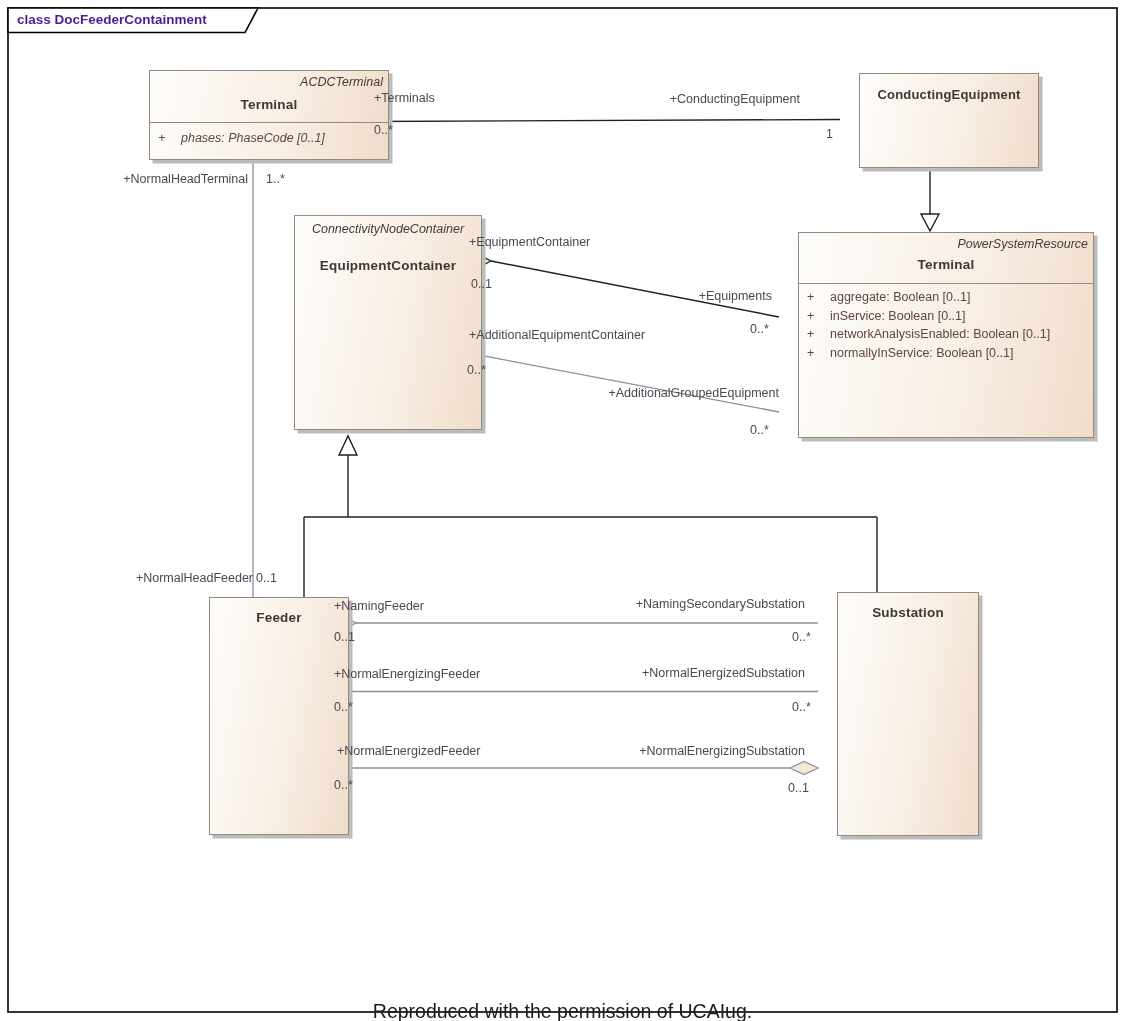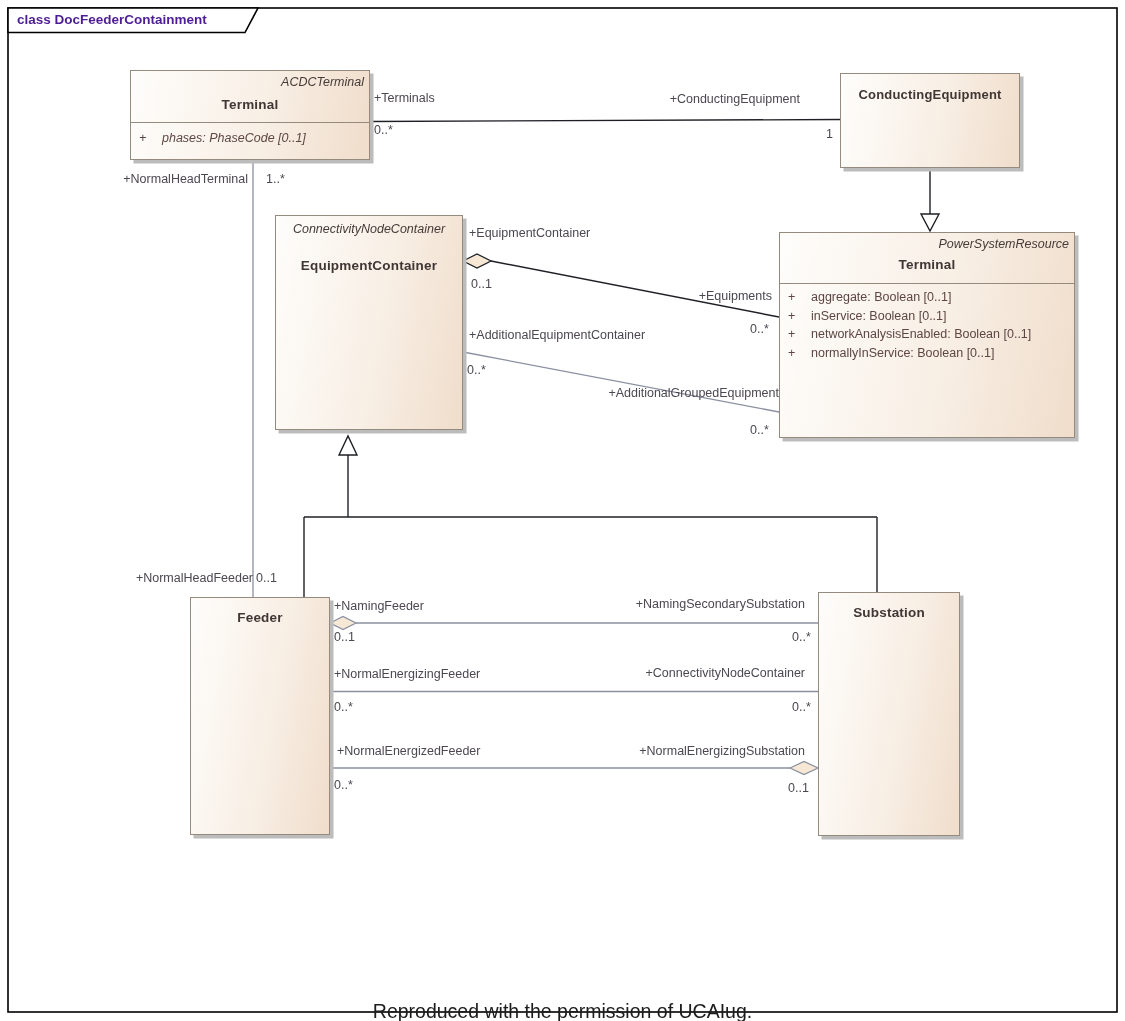--- a/index.html
+++ b/index.html
@@ -8,20 +8,21 @@
   #stage{position:absolute;left:0;top:0;width:1125px;height:1021px;}
   svg.layer{position:absolute;left:0;top:0;}
 
   .umlbox{
     position:absolute;
     background:linear-gradient(100deg,#fefdfb 0%,#f8efe5 55%,#f0ddcb 100%);
     border:1px solid #958a7e;
     box-shadow:3.5px 3.5px 0 #bcbcbc;
     box-sizing:border-box;
     color:#453b38;
+    margin-left:19px;
   }
   .stereo{
     font-style:italic;font-size:12.5px;color:#453b38;
     position:absolute;left:0;right:5px;text-align:right;top:4px;
     white-space:nowrap;
   }
   .stereo.centered{text-align:center;right:0;}
   .cname{
     position:absolute;left:0;right:0;text-align:center;
     font-weight:bold;font-size:13.5px;color:#403634;letter-spacing:.2px;
@@ -126,38 +127,38 @@
   <div class="lbl" style="left:374px;top:91px;">+Terminals</div>
   <div class="lbl" style="left:374px;top:123px;">0..*</div>
   <div class="lbl right" style="left:800px;top:92px;">+ConductingEquipment</div>
   <div class="lbl" style="left:826px;top:127px;">1</div>
 
   <div class="lbl right" style="left:248px;top:172px;">+NormalHeadTerminal</div>
   <div class="lbl" style="left:266px;top:172px;">1..*</div>
   <div class="lbl right" style="left:253px;top:571px;">+NormalHeadFeeder</div>
   <div class="lbl" style="left:256px;top:571px;">0..1</div>
 
-  <div class="lbl" style="left:469px;top:226px;">+EquipmentContainer</div>
+  <div class="lbl" style="left:469px;top:235px;">+EquipmentContainer</div>
   <div class="lbl" style="left:471px;top:277px;">0..1</div>
   <div class="lbl right" style="left:772px;top:289px;">+Equipments</div>
   <div class="lbl" style="left:750px;top:322px;">0..*</div>
 
   <div class="lbl" style="left:469px;top:328px;">+AdditionalEquipmentContainer</div>
   <div class="lbl" style="left:467px;top:363px;">0..*</div>
   <div class="lbl right" style="left:779px;top:386px;">+AdditionalGroupedEquipment</div>
   <div class="lbl" style="left:750px;top:423px;">0..*</div>
 
   <div class="lbl" style="left:334px;top:599px;">+NamingFeeder</div>
   <div class="lbl" style="left:334px;top:630px;">0..1</div>
   <div class="lbl right" style="left:805px;top:597px;">+NamingSecondarySubstation</div>
   <div class="lbl" style="left:792px;top:630px;">0..*</div>
 
   <div class="lbl" style="left:334px;top:667px;">+NormalEnergizingFeeder</div>
   <div class="lbl" style="left:334px;top:700px;">0..*</div>
-  <div class="lbl right" style="left:805px;top:666px;">+ConnectivityNodeContainer</div>
+  <div class="lbl right" style="left:805px;top:666px;">+NormalEnergizedSubstation</div>
   <div class="lbl" style="left:792px;top:700px;">0..*</div>
 
   <div class="lbl" style="left:337px;top:744px;">+NormalEnergizedFeeder</div>
   <div class="lbl" style="left:334px;top:778px;">0..*</div>
   <div class="lbl right" style="left:805px;top:744px;">+NormalEnergizingSubstation</div>
   <div class="lbl" style="left:788px;top:781px;">0..1</div>
 
   <div class="caption">Reproduced with the permission of UCAIug.</div>
 
 </div>

